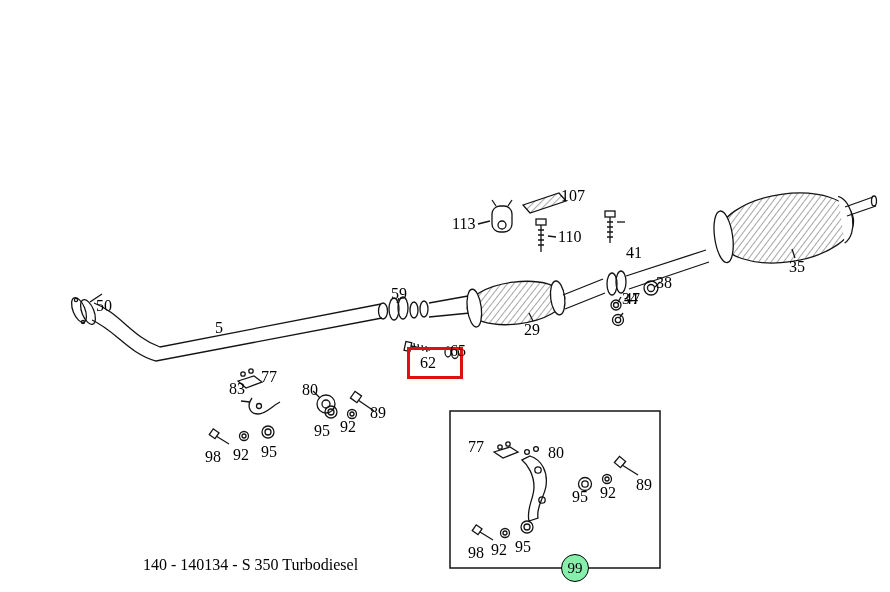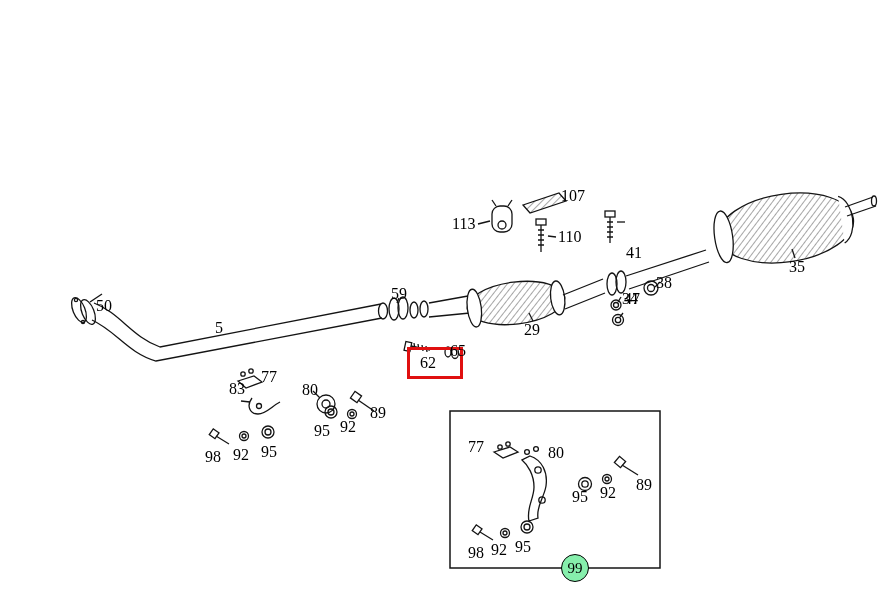--- a/index.html
+++ b/index.html
@@ -243,14 +243,15 @@
       <div class="part-label" style="left: 636px; top: 477px;">89</div>
       <div class="part-label" style="left: 468px; top: 545px;">98</div>
       <div class="part-label" style="left: 491px; top: 542px;">92</div>
       <div class="part-label" style="left: 515px; top: 539px;">95</div>
     </div>
 
   <div class="badge">
     <span>99</span>
   </div>
 
+  <div class="caption">140 - 140134 - S 350 Turbodiesel</div>
 
 </div>
 
 </body></html>

